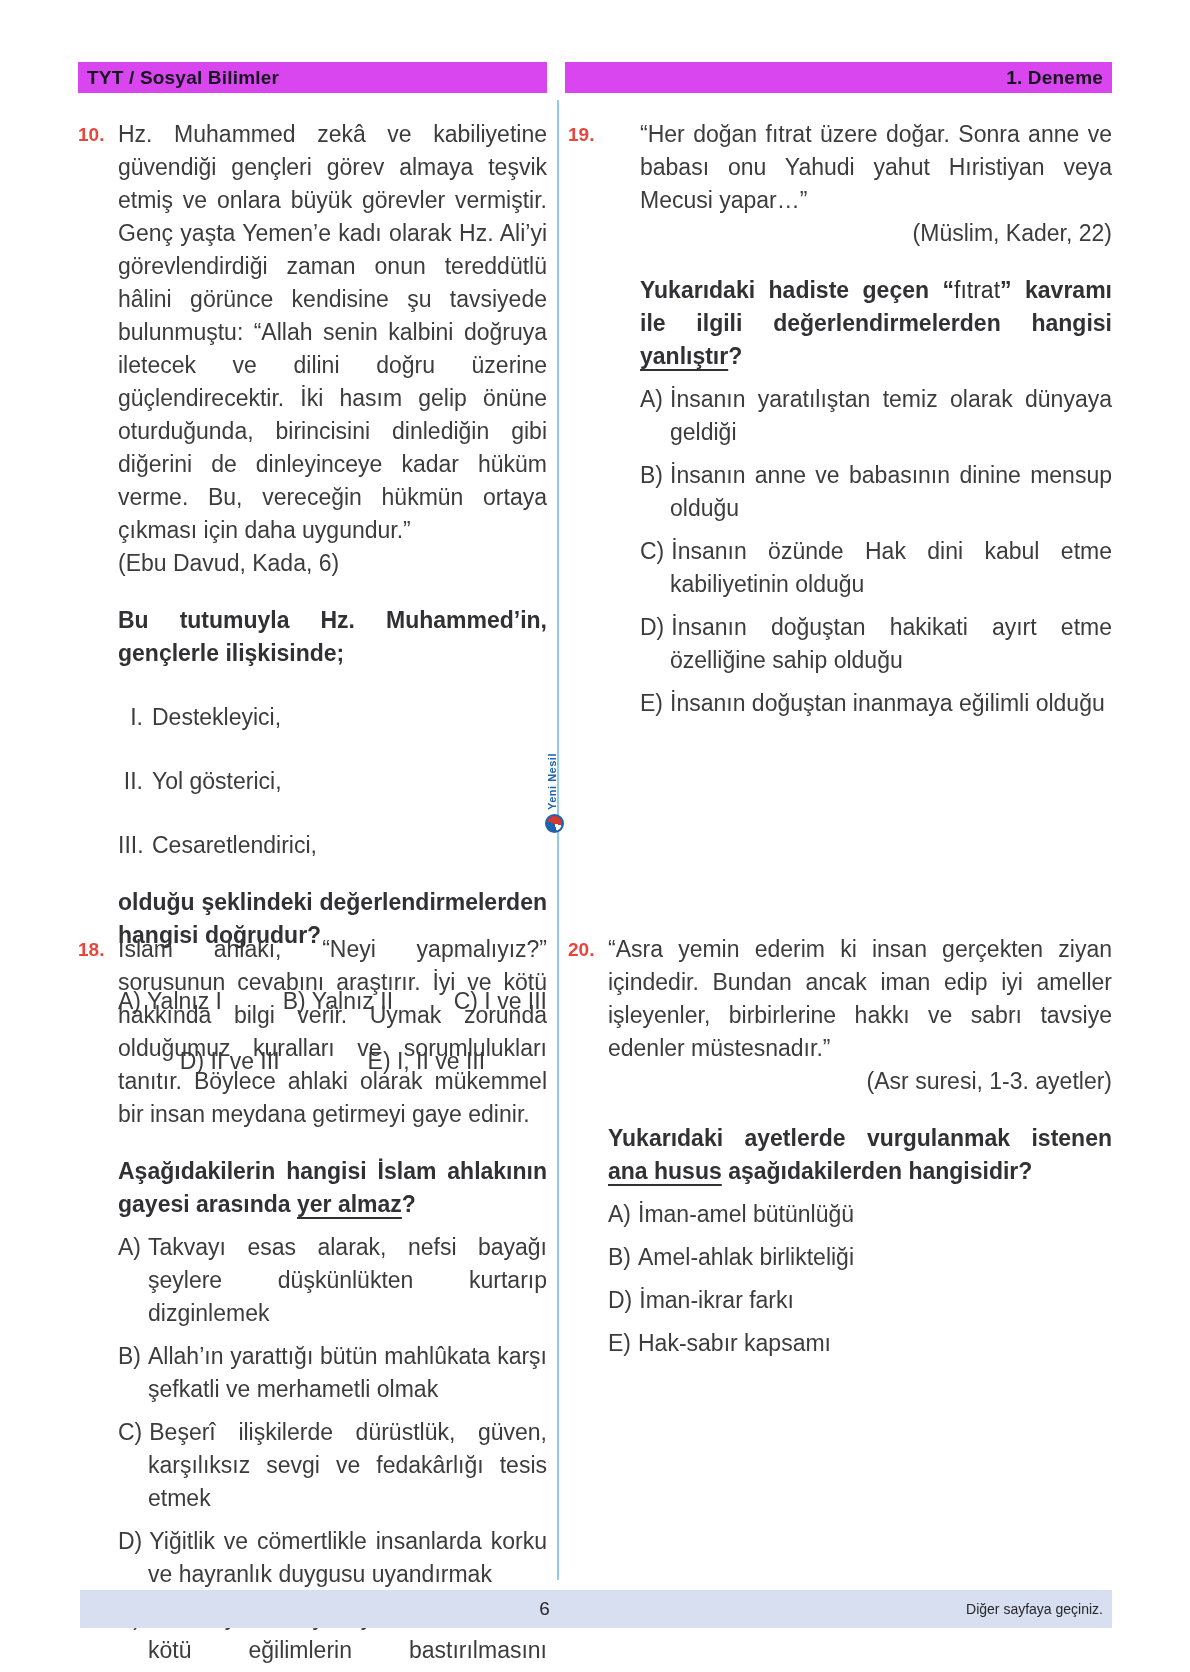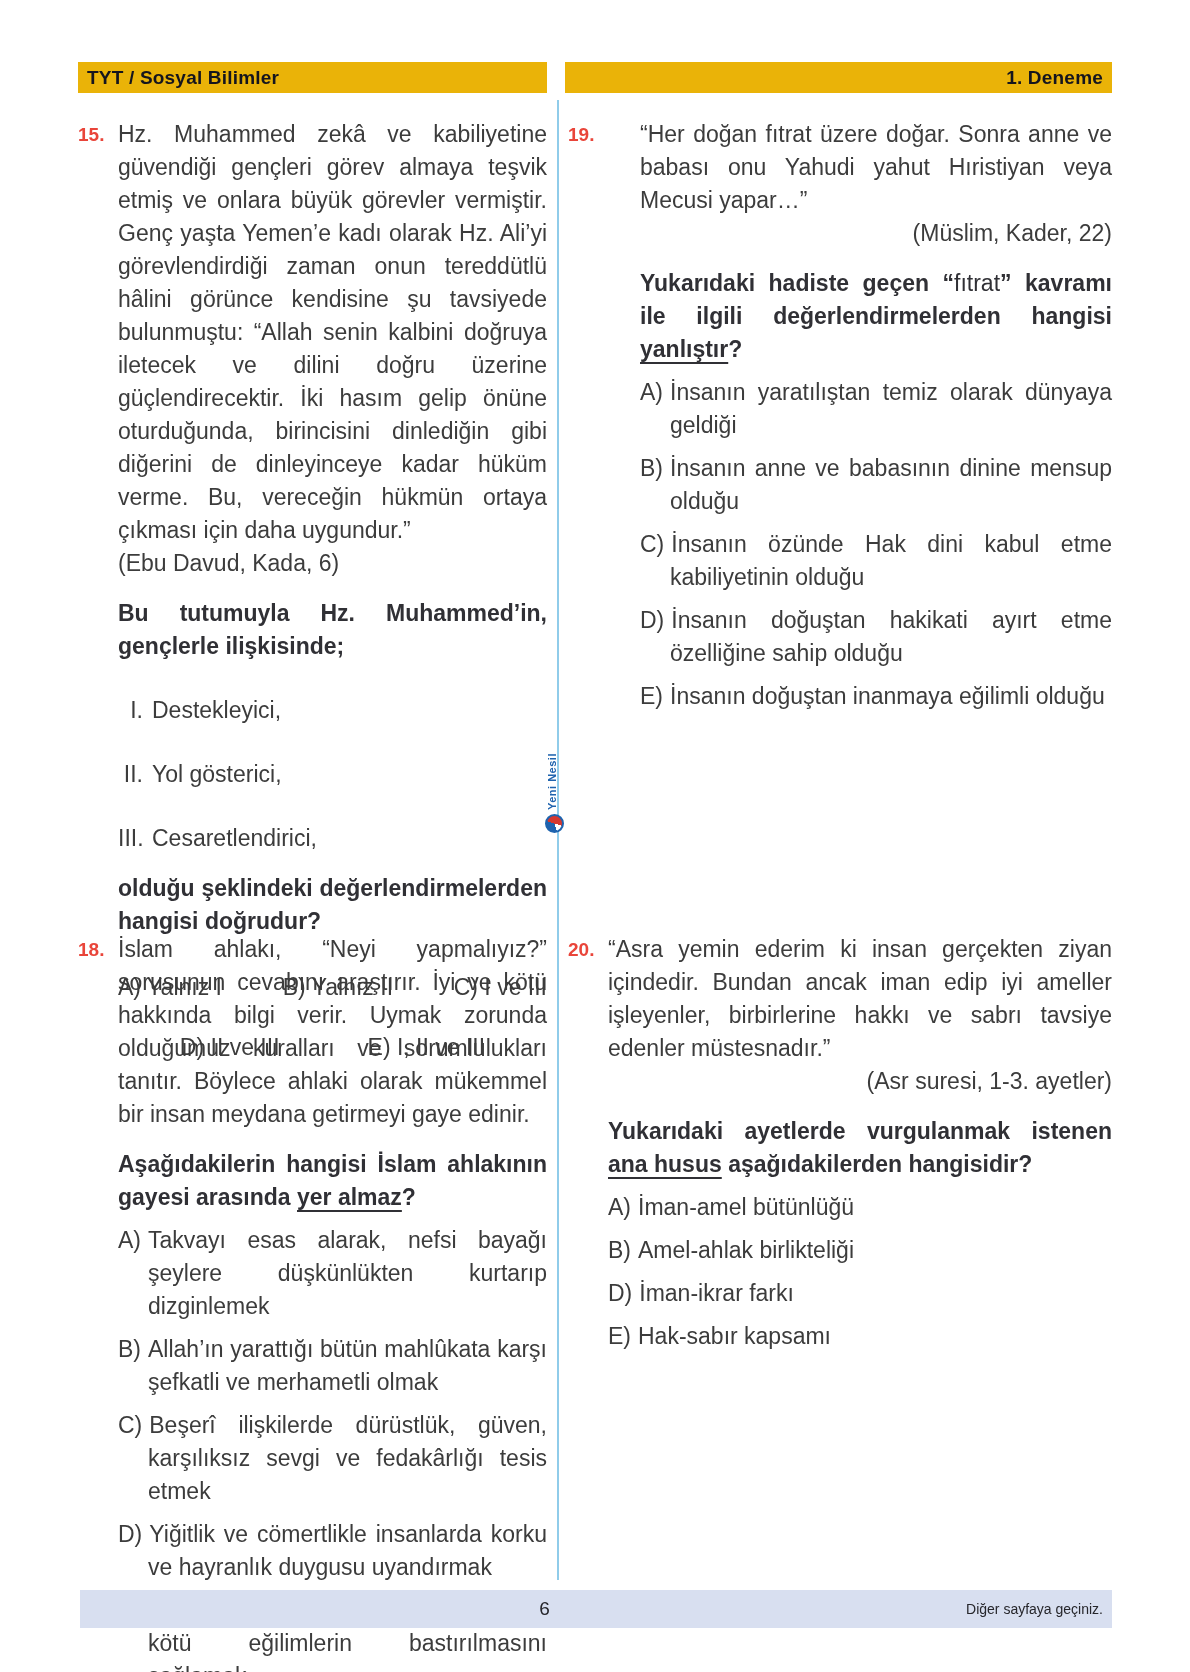--- a/index.html
+++ b/index.html
@@ -1,40 +1,40 @@
 <!DOCTYPE html>
 <html lang="tr"><head>
 <meta charset="utf-8">
 <style>
   * { margin:0; padding:0; box-sizing:border-box; }
   html,body { background:#ffffff; }
   body { font-family:"Liberation Sans","DejaVu Sans",sans-serif; }
   .page { position:relative; width:1190px; height:1672px; background:#ffffff; overflow:hidden; }
 
   
-  .header-bar { position:absolute; top:62px; height:31px; background:#eab308; display:flex; align-items:center; }
+  .header-bar { position:absolute; top:62px; height:31px; background:#d946ef; display:flex; align-items:center; }
   .header-left  { left:78px;  width:469px; padding-left:9px; }
   .header-right { left:565px; width:547px; justify-content:flex-end; padding-right:9px; }
   .header-title { font-size:19px; font-weight:bold; color:#15151e; letter-spacing:0.2px; }
 
   
   .divider { position:absolute; left:557px; top:100px; height:1480px; width:2px; background:#90CCEA; }
 
   
   .question { position:absolute; display:flex; }
   #q17 { left:78px;  top:118px; width:469px; }
   #q18 { left:78px;  top:933px; width:469px; }
   #q19 { left:568px; top:118px; width:544px;gap:32px; }
   #q20 { left:568px; top:933px; width:544px; }
   .qnum { width:40px; flex-shrink:0; color:#E9453A; font-weight:bold; font-size:19px; line-height:33px; }
   .qcontent { flex:1; font-size:23px; line-height:33px; color:#3C3C3C; }
   .para { text-align:justify; }
   .source-left { text-align:left; }
   .source-right { text-align:right; }
-  .stem { font-weight:bold; color:#303035; text-align:justify; margin-top:17px; }
+  .stem { font-weight:bold; color:#303035; text-align:justify; margin-top:24px; }
   .stem .rg { font-weight:400; }
   .ul { text-decoration:underline; text-underline-offset:5px; }
 
   
   .item { display:flex; margin-top:31px; }
   .item-label { width:34px; text-align:right; padding-right:9px; flex-shrink:0; }
 
   
   .options-row1 { display:flex; justify-content:space-between; margin-top:33px; }
   .options-row2 { display:flex; justify-content:center; gap:88px; margin-top:27px; }
@@ -65,21 +65,21 @@
   <div class="header-bar header-left">
     <span class="header-title">TYT / Sosyal Bilimler</span>
   </div>
   <div class="header-bar header-right">
     <span class="header-title">1. Deneme</span>
   </div>
 
   <div class="divider"></div>
 
   <section class="question" id="q17">
-    <div class="qnum">15.</div>
+    <div class="qnum">10.</div>
     <div class="qcontent">
       <p class="para">Hz. Muhammed zekâ ve kabiliyetine güvendiği gençleri görev almaya teşvik etmiş ve onlara büyük görevler vermiştir. Genç yaşta Yemen’e kadı olarak Hz. Ali’yi görevlendirdiği zaman onun tereddütlü hâlini görünce kendisine şu tavsiyede bulunmuştu: “Allah senin kalbini doğruya iletecek ve dilini doğru üzerine güçlendirecektir. İki hasım gelip önüne oturduğunda, birincisini dinlediğin gibi diğerini de dinleyinceye kadar hüküm verme. Bu, vereceğin hükmün ortaya çıkması için daha uygundur.”</p>
       <p class="para source-left">(Ebu Davud, Kada, 6)</p>
       <p class="stem">Bu tutumuyla Hz. Muhammed’in, gençlerle ilişkisinde;</p>
       <div class="item">
         <span class="item-label">I.</span>
         <span>Destekleyici,</span>
       </div>
       <div class="item">
         <span class="item-label">II.</span>

